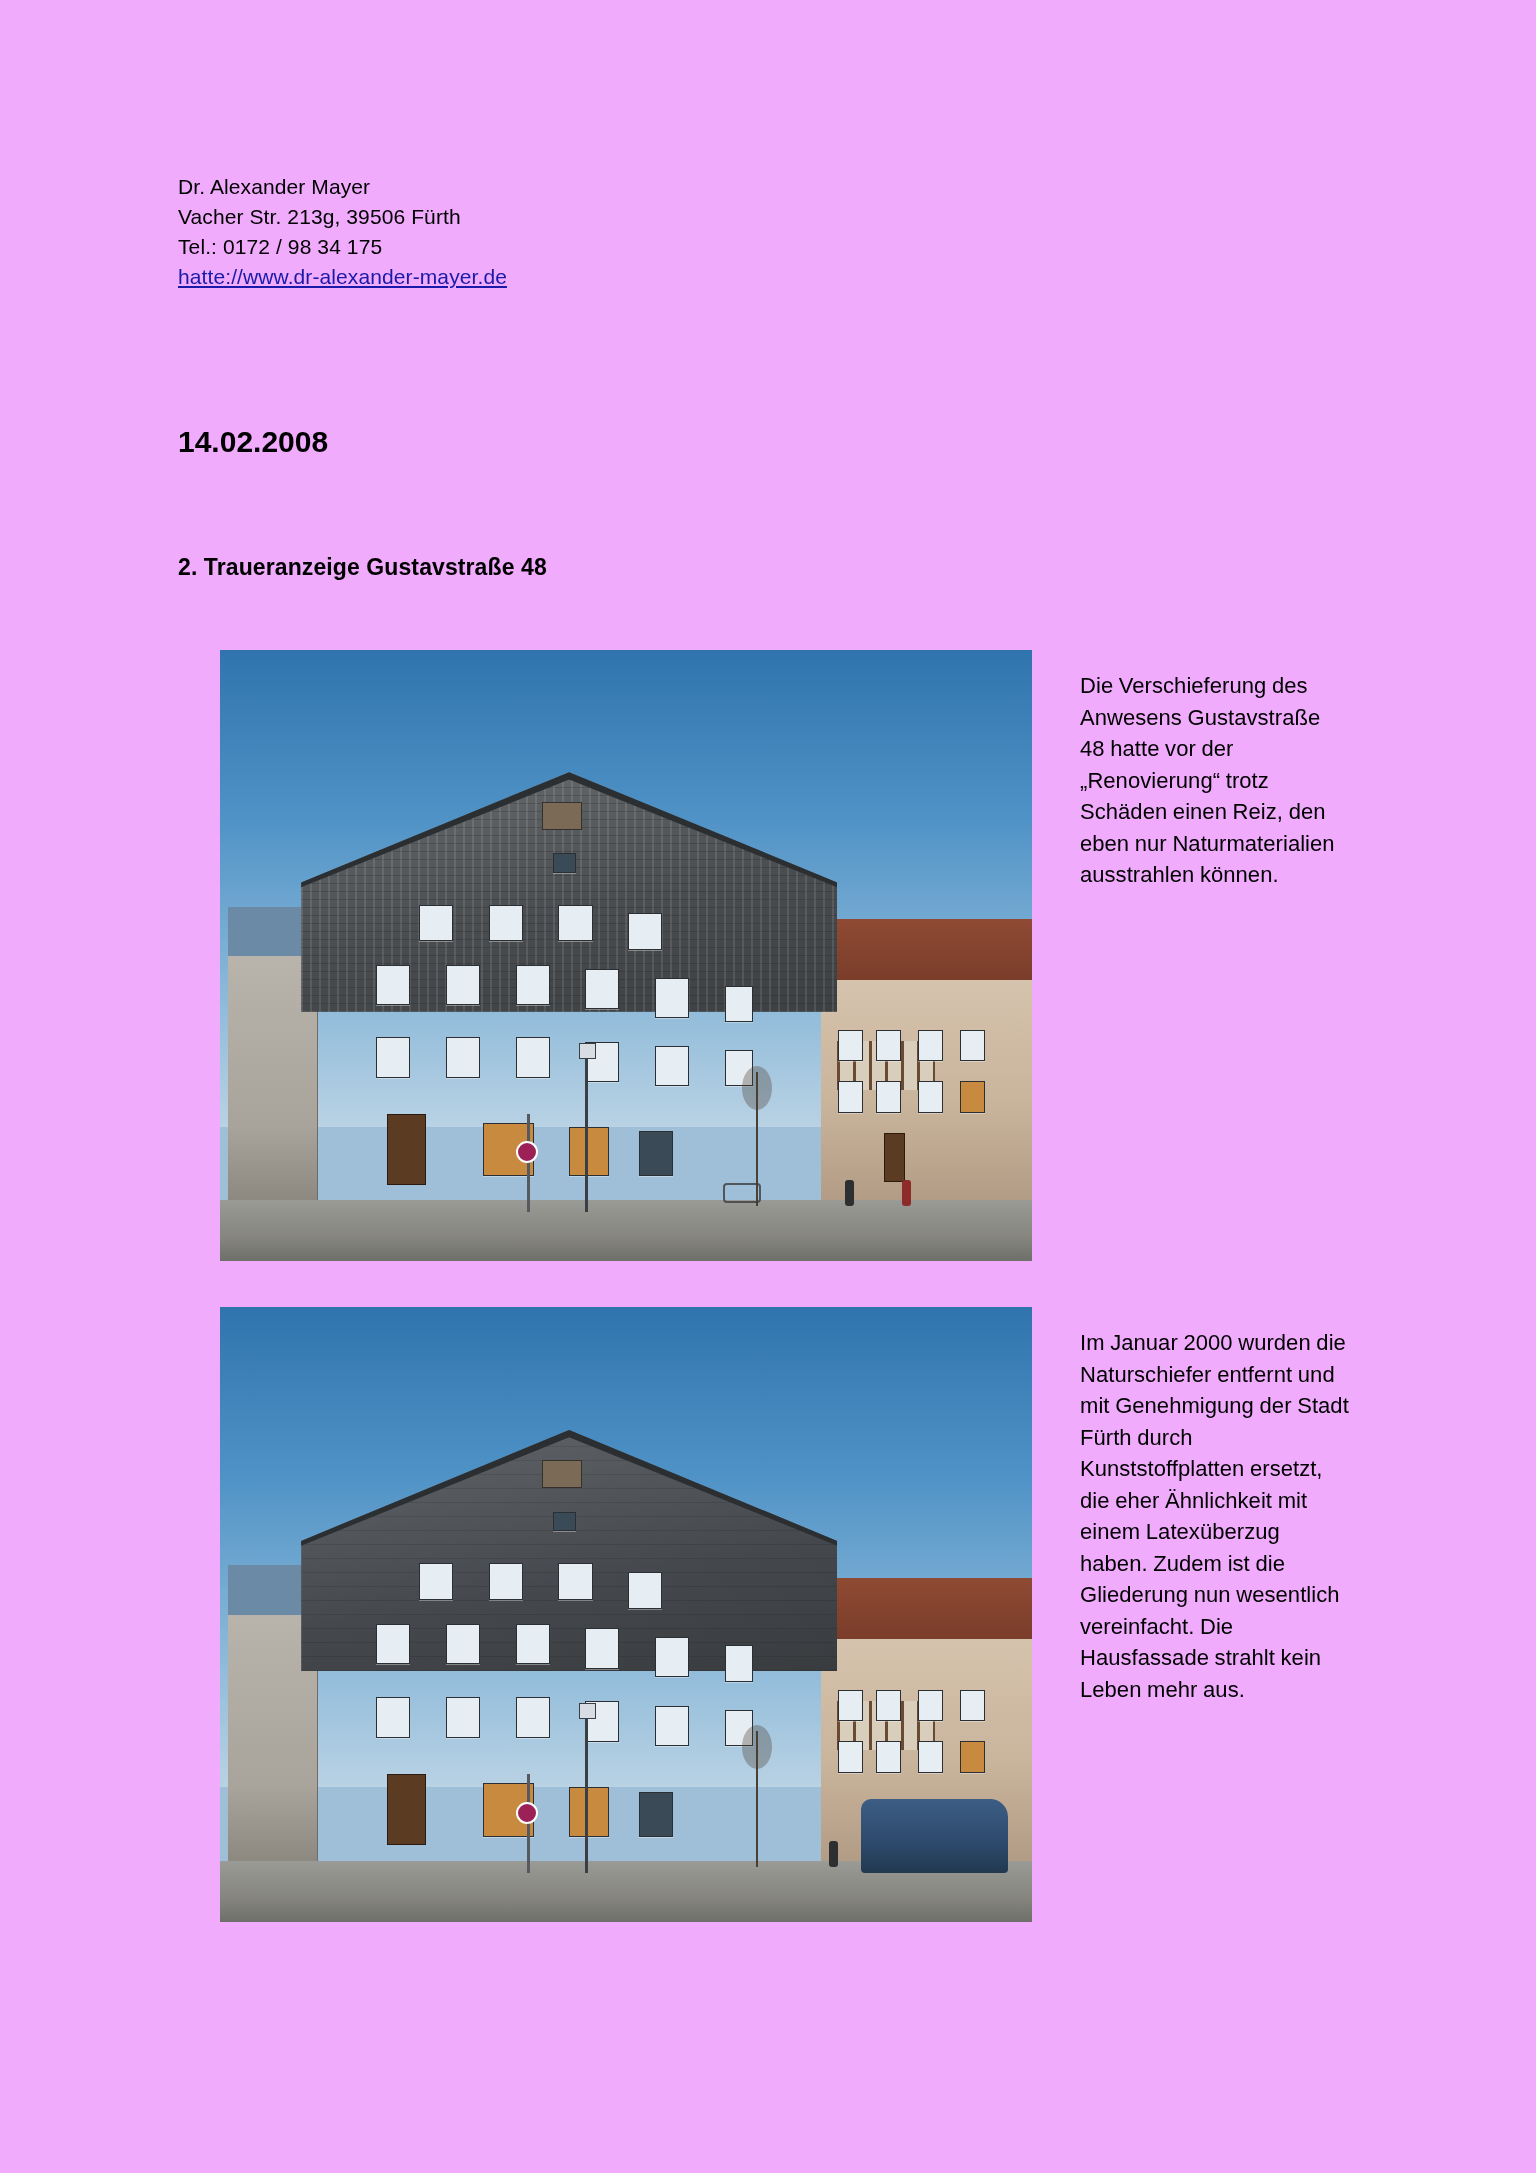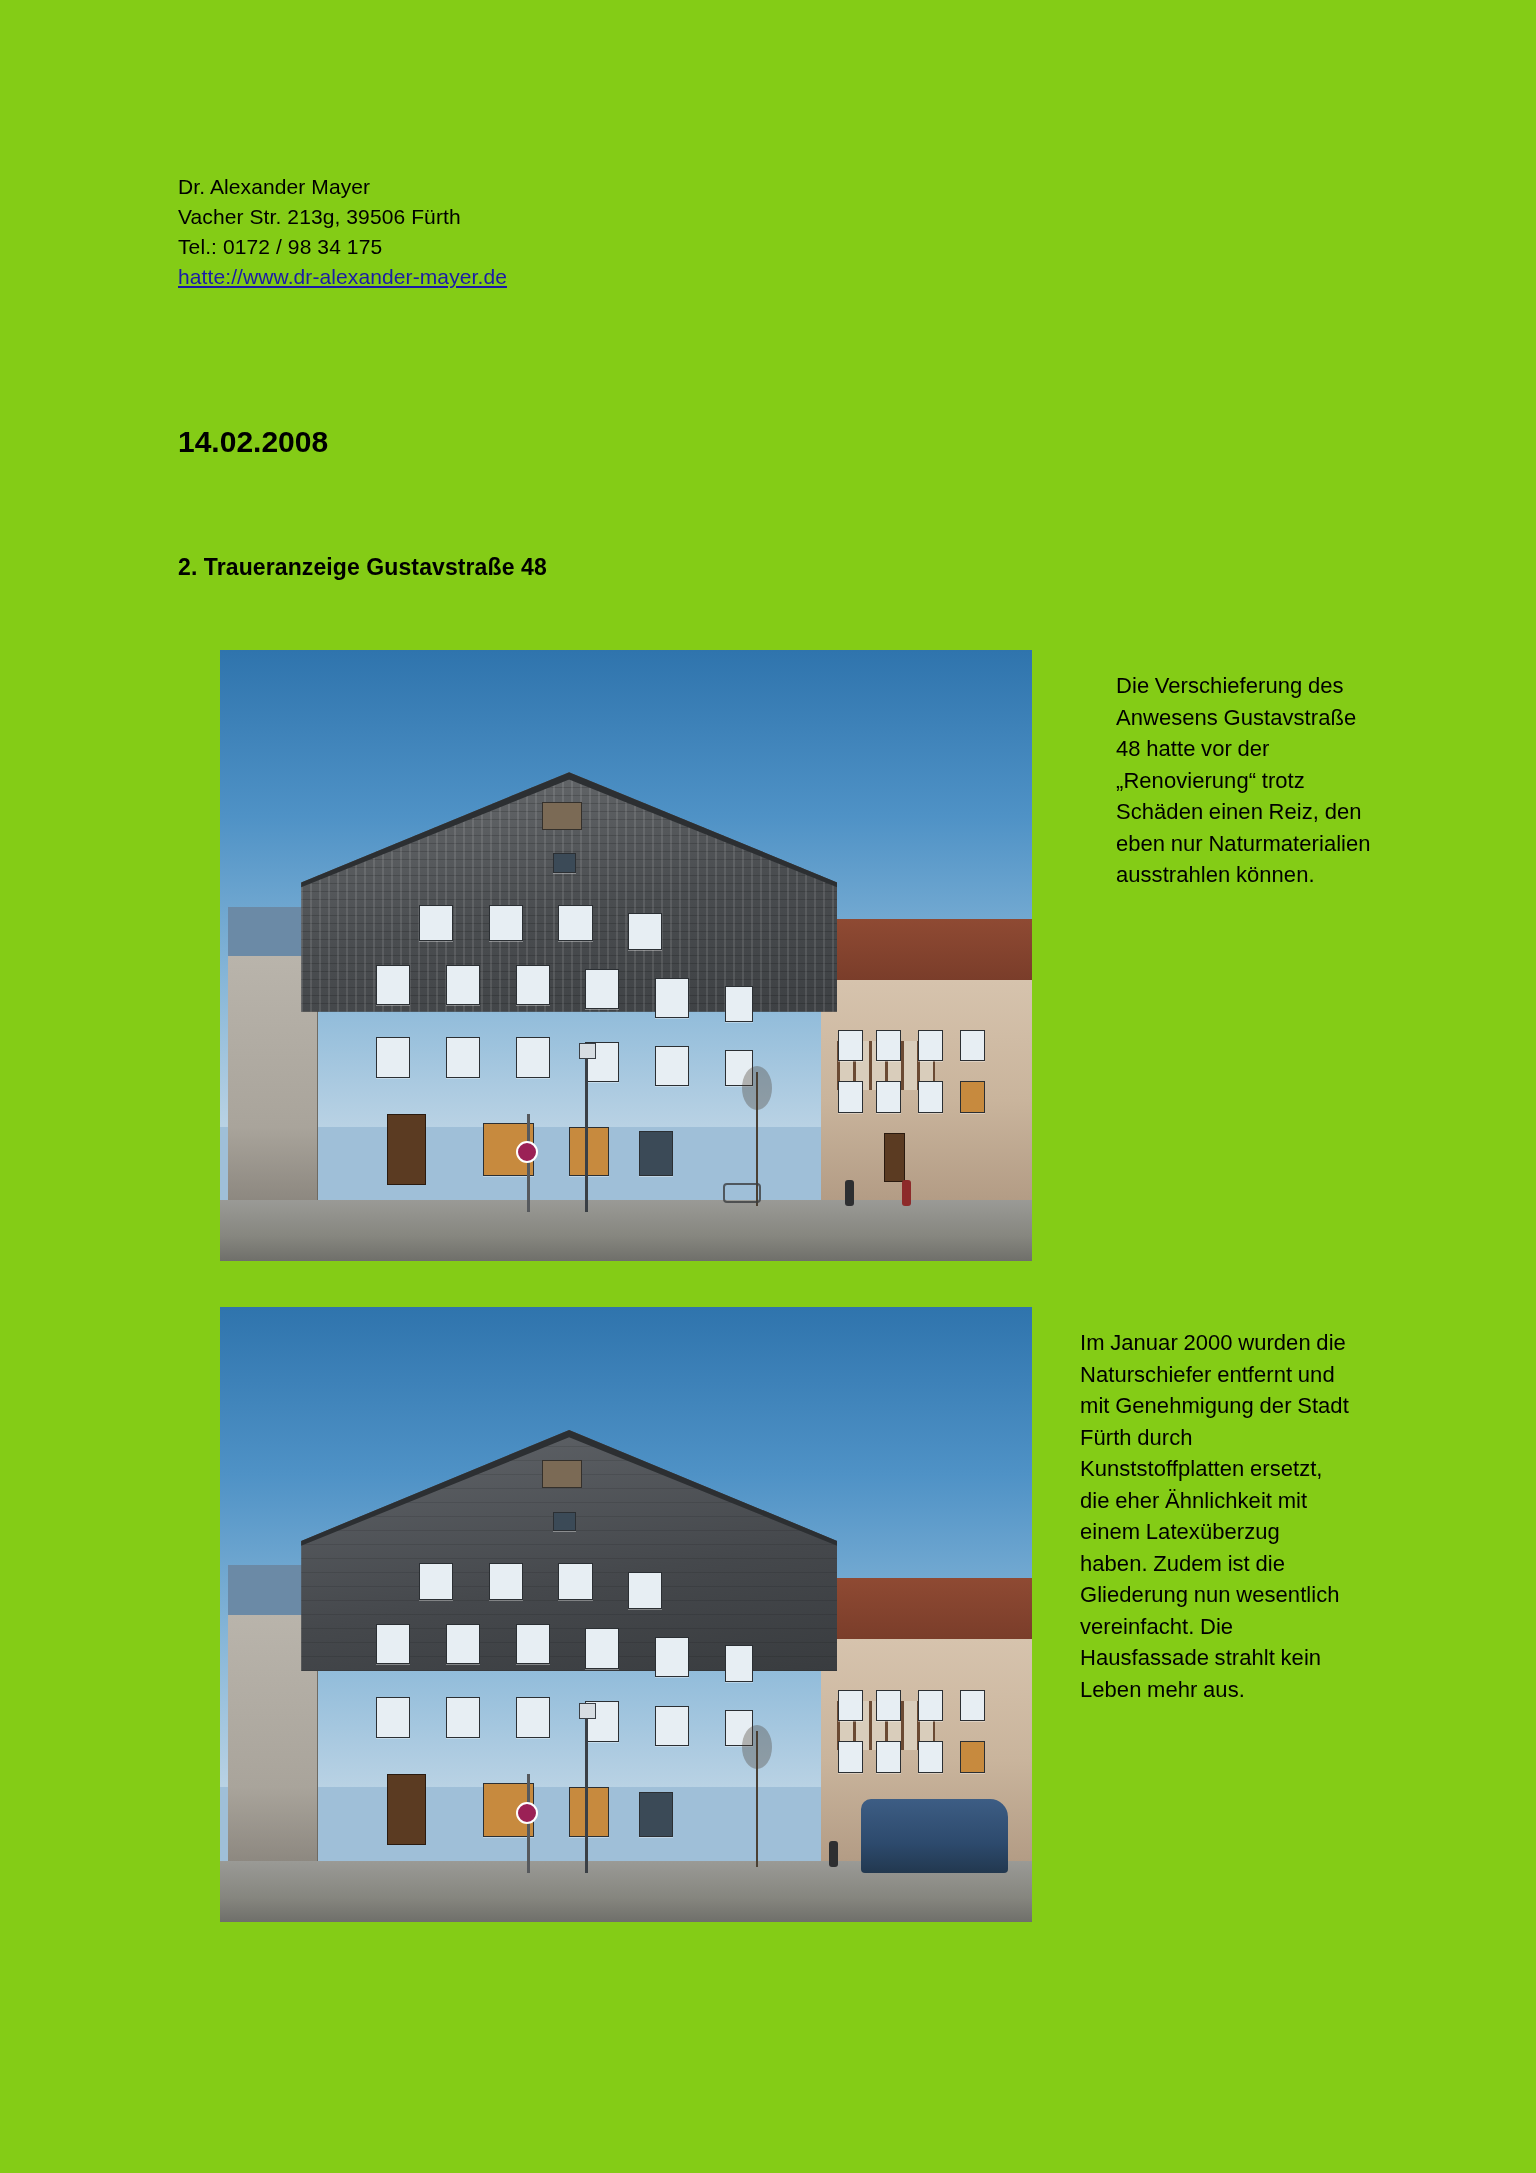--- a/index.html
+++ b/index.html
@@ -13,21 +13,21 @@
     font-family: "Liberation Sans", sans-serif;
     color: #000000;
     position: relative;
     overflow: hidden;
   }
   .page {
     position: absolute;
     left: 0; top: 0;
     width: 1536px;
     height: 2173px;
-    background: #84cc16;
+    background: #f0abfc;
   }
 
   
   .sender {
     position: absolute;
     left: 178px;
     top: 172px;
     font-size: 21px;
     line-height: 30px;
     letter-spacing: 0.1px;
@@ -91,21 +91,21 @@
 
   .caption {
     position: absolute;
     left: 860px;
     width: 270px;
     font-size: 22px;
     line-height: 31.5px;
     letter-spacing: 0.05px;
     word-spacing: -0.5px;
   }
-  .fig1 .caption { top: 20px; margin-left: 36px; }
+  .fig1 .caption { top: 20px; }
   .fig2 .caption { top: 20px; }
 
   
   .scene { position: absolute; inset: 0; }
 
   .sky {
     position: absolute;
     left: 0; top: 0; right: 0;
     height: 78%;
     background: linear-gradient(180deg, #2f74ad 0%, #4f92c6 35%, #88b7d8 70%, #b9d2e4 100%);

